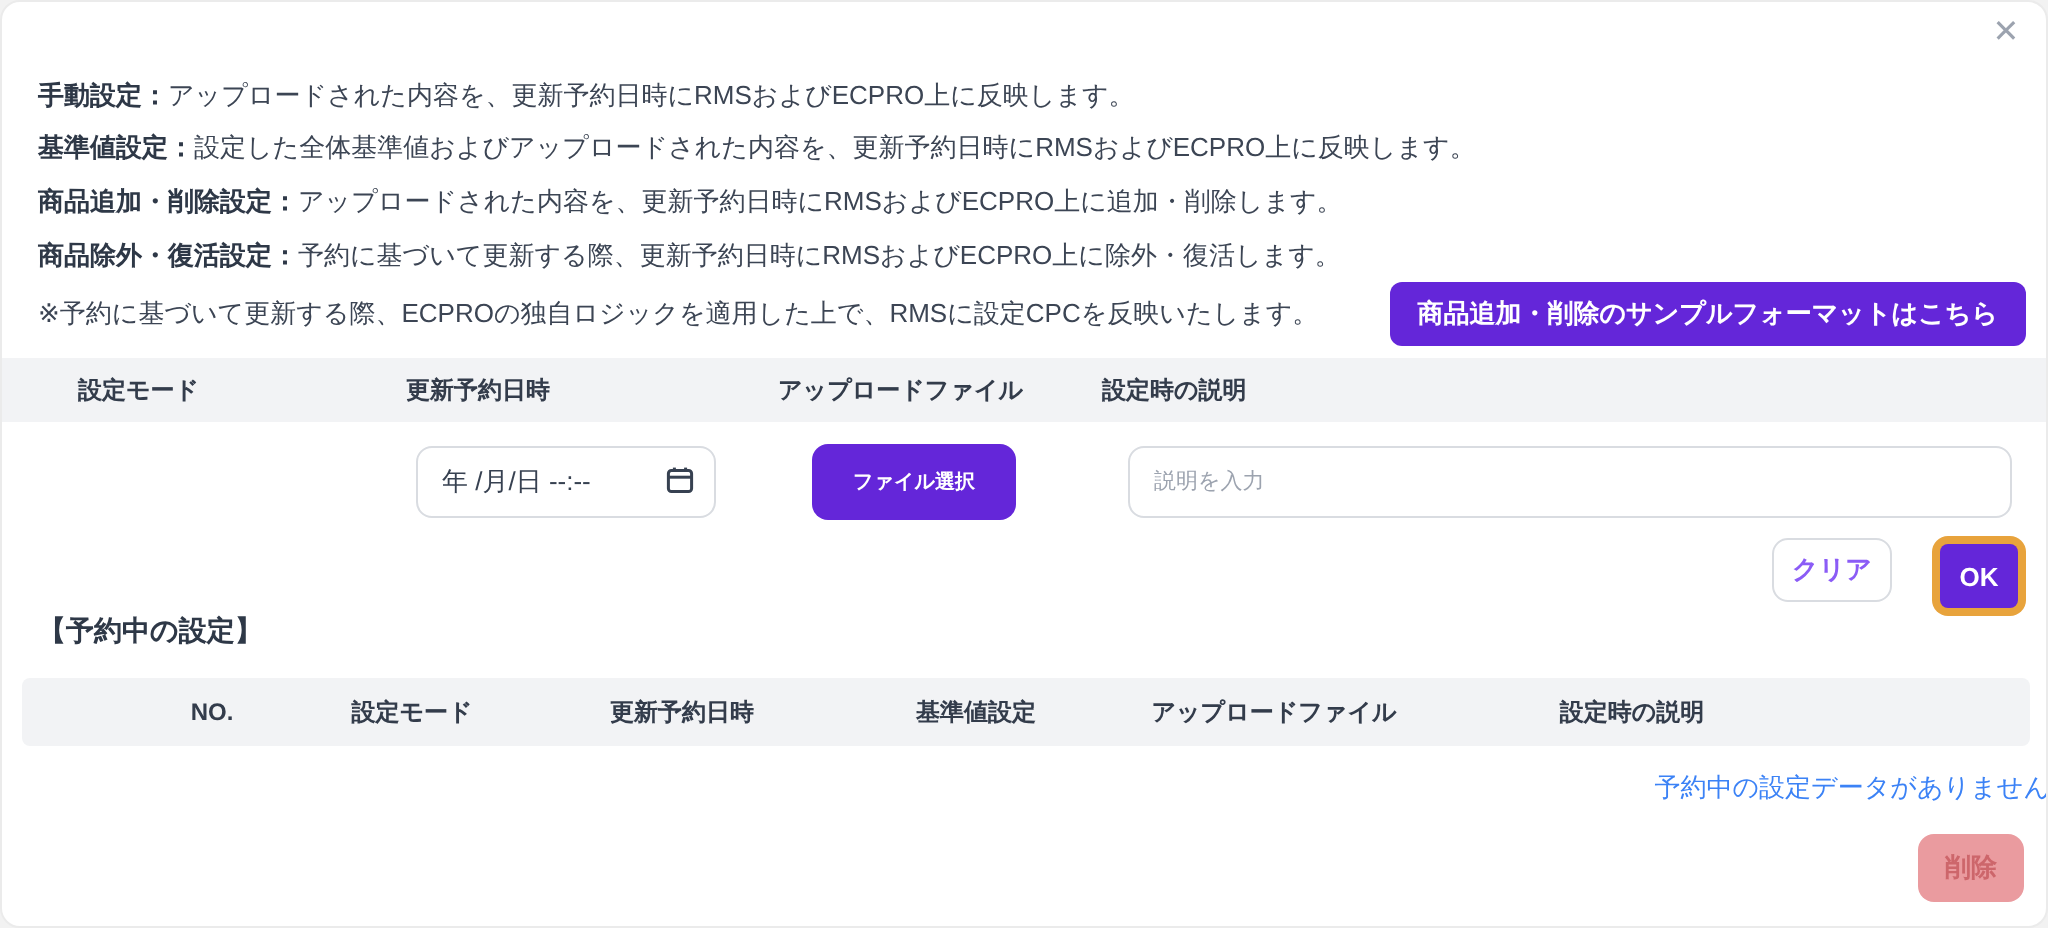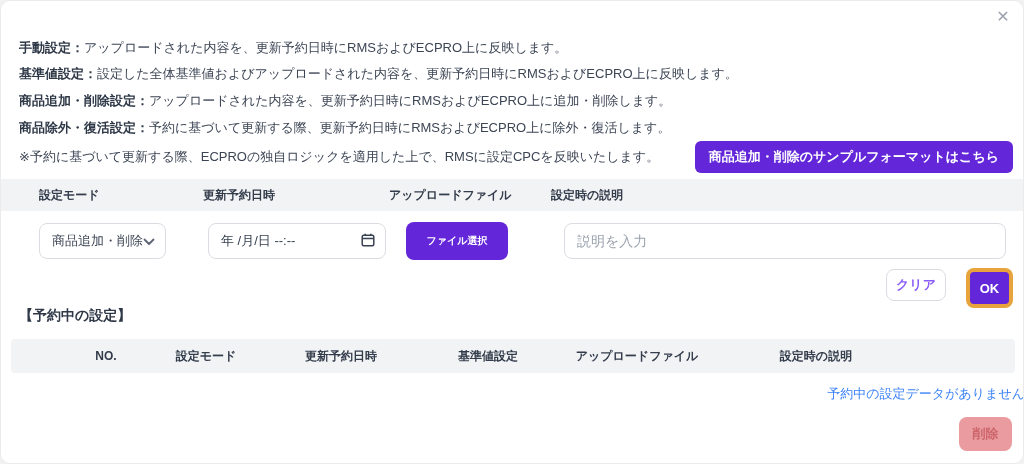--- a/index.html
+++ b/index.html
@@ -39,34 +39,34 @@
     position:absolute; top:0; height:32px; line-height:32px;
     font-size:12px; font-weight:bold; color:#333c4b; white-space:nowrap;
   }
   .select-box{
     left:38px; top:222px; width:127px; height:36px;
     border:1px solid #d9dce1; border-radius:8px; background:#fff;
     display:flex; align-items:center; justify-content:space-between;
     padding:0 10px 0 12px; font-size:13px; color:#3c4554; cursor:pointer; white-space:nowrap;
   }
   .date-box{
-    left:207px; top:222px; width:178px; height:36px;
+    left:207px; top:222px; width:150px; height:36px;
     border:1px solid #d9dce1; border-radius:8px; background:#fff;
     display:flex; align-items:center; justify-content:space-between;
     padding:0 10px 0 12px; font-size:13px; color:#374151; cursor:pointer; white-space:nowrap;
   }
   .file-btn{
     left:405px; top:221px; width:102px; height:38px;
     background:var(--accent); color:#fff; font-size:10px; font-weight:bold;
     border:none; border-radius:8px; cursor:pointer;
   }
   .text-input{
     left:563px; top:222px; width:442px; height:36px;
     border:1px solid #d9dce1; border-radius:8px; background:#fff;
-    padding:0 12px; font-size:14px; color:#3c4554; outline:none;
+    padding:0 12px; font-size:11px; color:#3c4554; outline:none;
     font-family: "Liberation Sans", "DejaVu Sans", sans-serif;
   }
   .text-input::placeholder{ color:#9ca3af; }
   .clear-btn{
     left:885px; top:268px; width:60px; height:32px;
     background:#fff; border:1px solid #d9dce1; border-radius:8px;
     font-size:13px; font-weight:bold; color:#8b5cf6; cursor:pointer;
   }
   .ok-btn{
     left:969px; top:271px; width:39px; height:32px;
@@ -120,28 +120,20 @@
 
   <button class="abs sample-btn">商品追加・削除のサンプルフォーマットはこちら</button>
 
   <div class="abs labels-strip">
     <span class="form-label" style="left:38px">設定モード</span>
     <span class="form-label" style="left:202px">更新予約日時</span>
     <span class="form-label" style="left:388px">アップロードファイル</span>
     <span class="form-label" style="left:550px">設定時の説明</span>
   </div>
 
-  <div class="abs select-box">
-    <span>商品追加・削除</span>
-    <span class="chev">
-      <svg width="12" height="8" viewBox="0 0 12 8">
-          <polyline points="1.5,1.5 6,6 10.5,1.5" fill="none" stroke="#5b6472" stroke-width="1.8" stroke-linecap="round" stroke-linejoin="round"></polyline>
-        </svg>
-    </span>
-  </div>
 
   <div class="abs date-box">
     <span>年 /月/日 --:--</span>
     <span class="cal">
       <svg width="14" height="14" viewBox="0 0 14 14">
           <rect x="1.2" y="2.2" width="11.6" height="10.6" rx="1.5" fill="none" stroke="#374151" stroke-width="1.5"></rect>
           <line x1="1.2" y1="5.6" x2="12.8" y2="5.6" stroke="#374151" stroke-width="1.5"></line>
           <line x1="4.2" y1="0.8" x2="4.2" y2="3" stroke="#374151" stroke-width="1.5"></line>
           <line x1="9.8" y1="0.8" x2="9.8" y2="3" stroke="#374151" stroke-width="1.5"></line>
         </svg>

